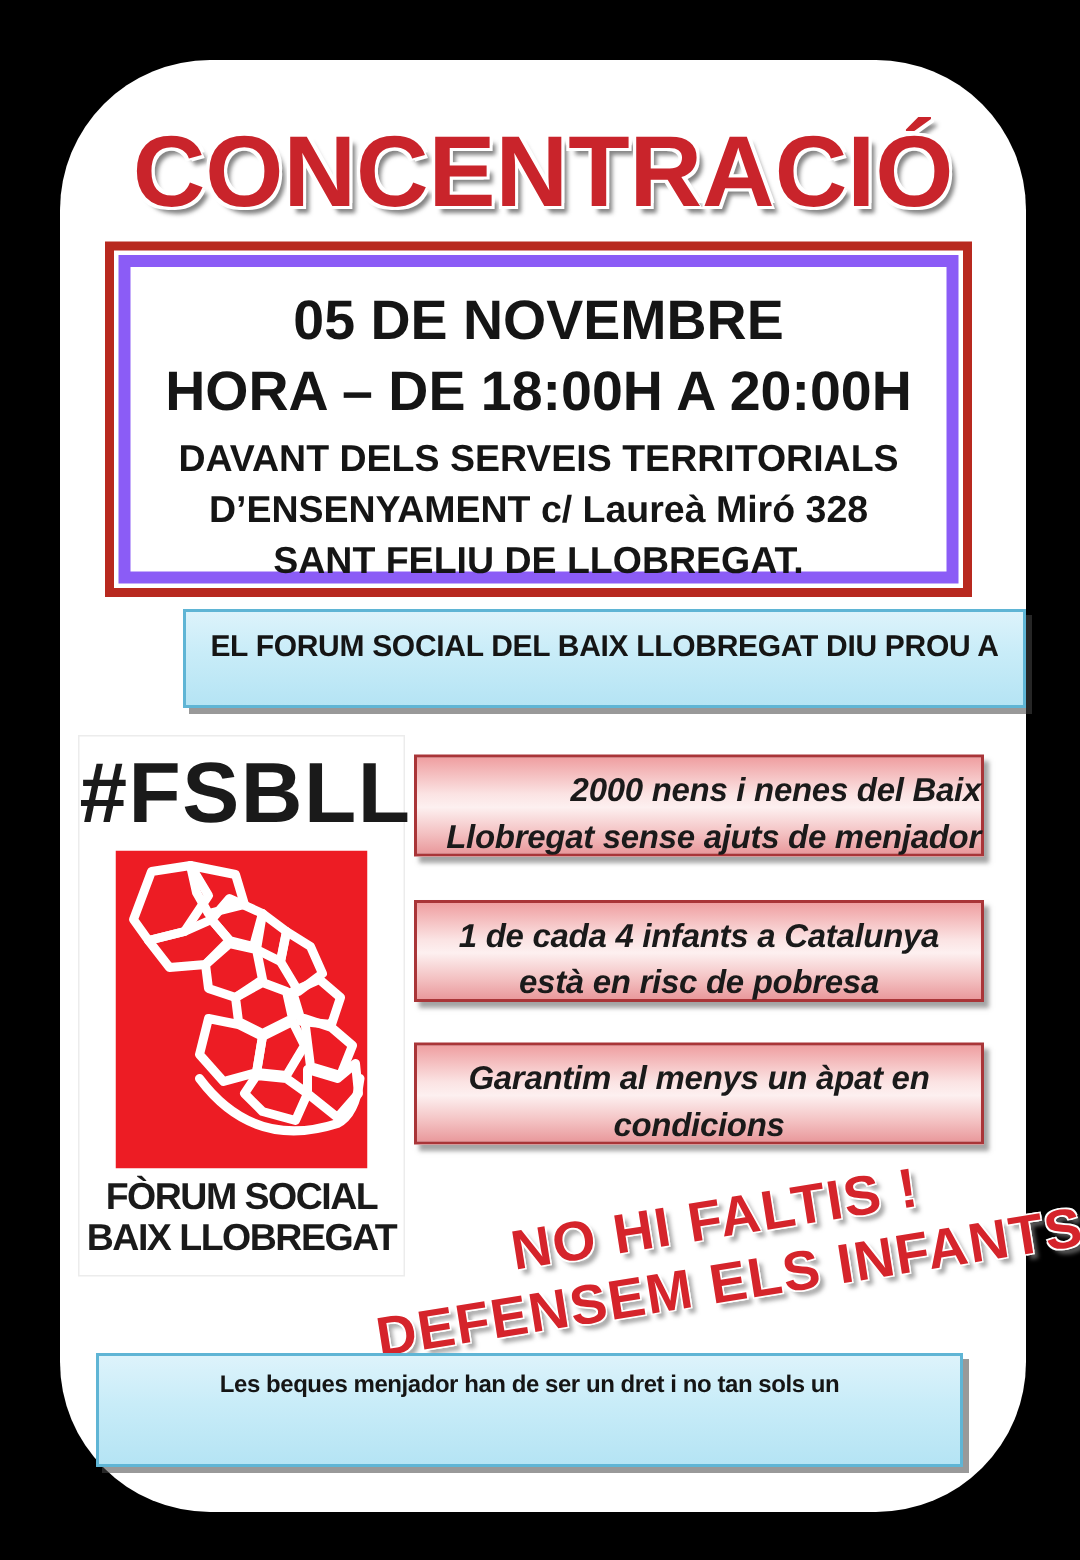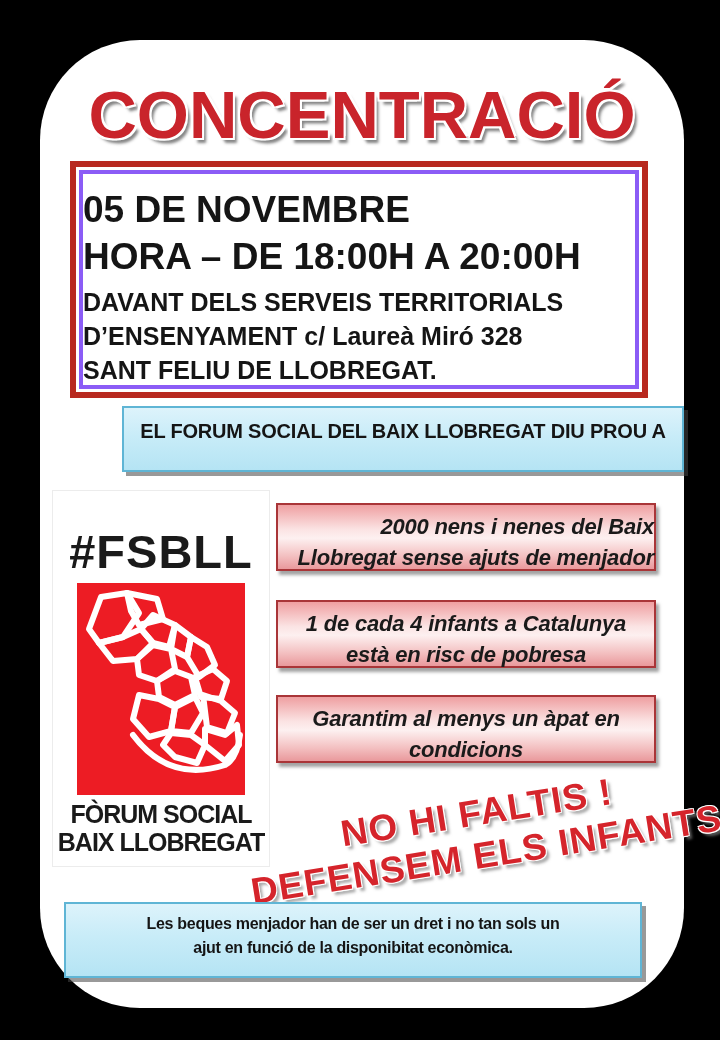--- a/index.html
+++ b/index.html
@@ -28,21 +28,22 @@
   
   .event-frame{
     position:absolute;left:30px;top:121px;width:578px;height:237px;
     box-sizing:border-box;
     border:6px solid #b8291f;
     padding:3px;
     background:#fff;
   }
   .event-frame-inner{
     box-sizing:border-box;width:100%;height:100%;
-    border:4px solid #8b5cf6;
+    border:8px solid #8b5cf6;
+    text-align:center;
     padding-top:12px;
   }
   .event-big{
     font-size:37px;font-weight:bold;color:#151515;
     line-height:1.28;white-space:nowrap;
   }
   .event-addr{
     margin-top:4px;
     font-size:25px;font-weight:bold;color:#151515;
     line-height:1.36;white-space:nowrap;
@@ -70,24 +71,23 @@
   .blue-banner div{white-space:nowrap;}
   
   .logo{
     position:absolute;left:12px;top:450px;width:216px;
     text-align:center;
     border:1px solid #ececec;
     padding:6px 0 10px 0;
     background:#fff;
   }
   .logo-hashtag{
-    font-size:47px;font-weight:bold;color:#1a1a1a;
+    font-size:57px;font-weight:bold;color:#1a1a1a;
     letter-spacing:1px;line-height:1.15;
     white-space:nowrap;
-    margin-top:28px;
   }
   .logo-map{
     margin:4px auto 6px auto;display:block;
   }
   .logo-org{
     font-size:25px;font-weight:bold;color:#1a1a1a;
     line-height:1.1;letter-spacing:-1px;
     white-space:nowrap;
   }
   
@@ -184,16 +184,15 @@
     <div>condicions</div>
   </div>
 
   <div class="slogan">
     <div class="slogan-line1">NO HI FALTIS !</div>
     <div class="slogan-line2">DEFENSEM ELS INFANTS !</div>
   </div>
 
   <div class="blue-banner banner-bottom">
     <div>Les beques menjador han de ser un dret i no tan sols un</div>
-    <div>ajut en funció de la disponibitat econòmica.</div>
   </div>
 
 </div>
 
 </body></html>

